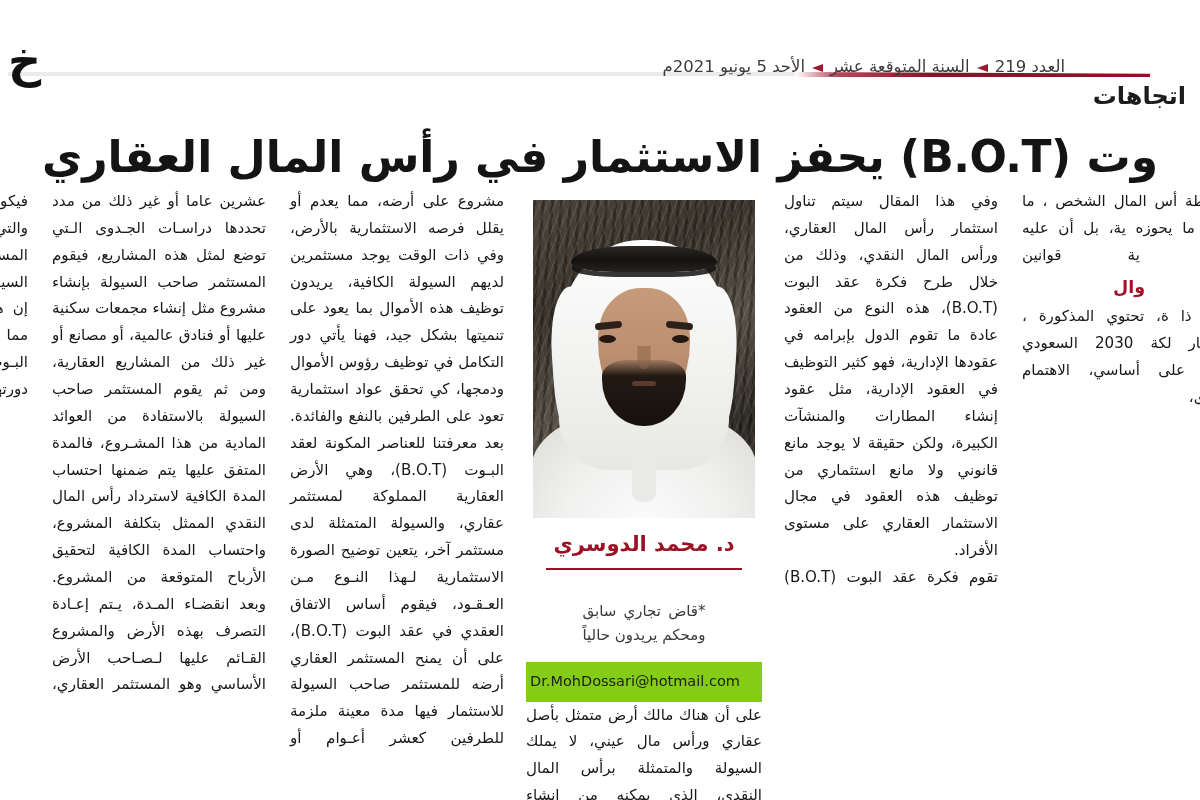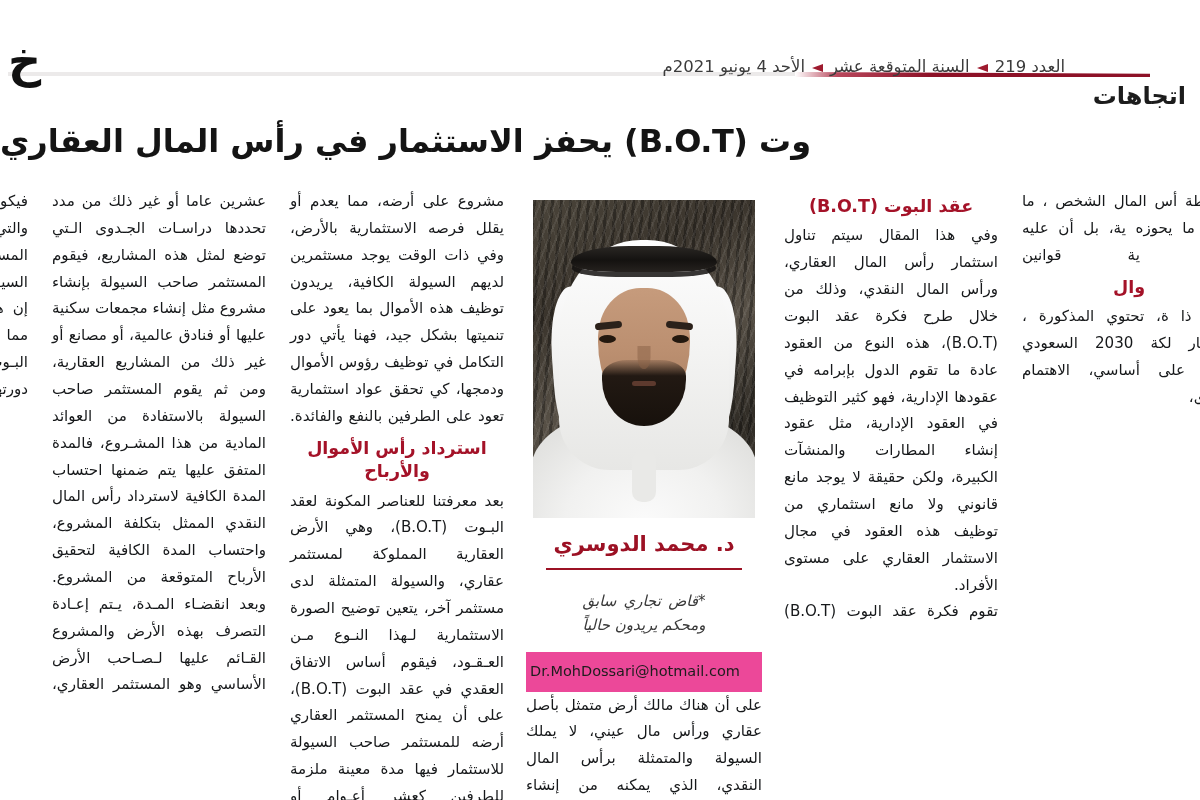--- a/index.html
+++ b/index.html
@@ -51,22 +51,22 @@
   .issue-line .sep{
     display:inline-block;width:0;height:0;
     border-top:4px solid transparent;border-bottom:4px solid transparent;
     border-right:11px solid #9e1b2f;
     transform:translateY(1px);
   }
 
   
   .headline{
     position:absolute;top:103px;right:0;left:0;
-    text-align:left;
-    font-size:32px;font-weight:700;color:#141414;
+    text-align:center;
+    font-size:44px;font-weight:700;color:#141414;
     letter-spacing:-0.5px;
     line-height:1.12;
     white-space:nowrap;
     direction:rtl;
   }
 
   
   .columns{
     position:absolute;top:188px;right:-48px;left:-48px;bottom:0;
     display:flex;flex-direction:row;
@@ -180,26 +180,26 @@
 
   .caption-name{
     margin-top:14px;
     font-size:21px;font-weight:700;color:#9c1124;
     text-align:center;direction:rtl;line-height:1.2;
   }
   .caption-rule{
     margin:11px auto 0 auto;width:196px;height:2px;background:#9c1124;
   }
   .caption-role{
-    margin-top:19px;font-size:15px;color:#3a3a3a;
-    text-align:center;direction:rtl;line-height:1.62;font-style:italic;
+    margin-top:29px;font-size:15px;color:#3a3a3a;
+    text-align:center;direction:rtl;line-height:1.62;
   }
   .caption-email{
     margin-top:14px;width:228px;padding:7px 4px;
-    background:#ec4899;color:#1d1d1d;
+    background:#84cc16;color:#1d1d1d;
     font-size:14.5px;text-align:center;
     font-family:"DejaVu Sans","Liberation Sans",sans-serif;
     direction:ltr;
   }
 </style>
 </head>
 <body>
 
 <div class="page">
 
@@ -212,34 +212,33 @@
 
     <div class="masthead-cut-letter">خ</div>
 
     <div class="brand">اتجاهات</div>
 
     <div class="issue-line">
       <span>العدد 219</span>
       <span class="sep"></span>
       <span>السنة المتوقعة عشر</span>
       <span class="sep"></span>
-      <span>الأحد 4 يونيو 2021م</span>
+      <span>الأحد 5 يونيو 2021م</span>
     </div>
   </div>
 
   <h1 class="headline">وت (B.O.T) يحفز الاستثمار في رأس المال العقاري</h1>
 
   <div class="columns" id="columns-root">
       <div class="col col-edge">
         <p>الأنشطة أس المال الشخص ، ما يكون ما يحوزه ية، بل أن عليه رأس ية قوانين</p>
         <div class="sub">وال</div>
         <p>ضخم ذا ة، تحتوي المذكورة ، بالاعتبار لكة 2030 السعودي يعتمد على أساسي، الاهتمام الأخرى،</p>
       </div>
       <div class="col">
-        <div class="sub">عقد البوت (B.O.T)</div>
         <p>وفي هذا المقال سيتم تناول استثمار رأس المال العقاري، ورأس المال النقدي، وذلك من خلال طرح فكرة عقد البوت (B.O.T)، هذه النوع من العقود عادة ما تقوم الدول بإبرامه في عقودها الإدارية، فهو كثير التوظيف في العقود الإدارية، مثل عقود إنشاء المطارات والمنشآت الكبيرة، ولكن حقيقة لا يوجد مانع قانوني ولا مانع استثماري من توظيف هذه العقود في مجال الاستثمار العقاري على مستوى الأفراد.</p>
         <p>تقوم فكرة عقد البوت (B.O.T)</p>
       </div>
       <div class="col col-photo" style="display: block; width: 256px; flex: 0 0 256px;">
         <div class="col col-photo" style="width: 100%; padding: 0px;">
           <div class="photo-frame">
             <div class="photo-bg"></div>
             <div class="sub-shoulders"></div>
             <div class="sub-ghutra-l"></div>
             <div class="sub-ghutra-r"></div>
@@ -262,21 +261,20 @@
             <div>ومحكم يريدون حالياً</div>
           </div>
           <div class="caption-email">Dr.MohDossari@hotmail.com</div>
         </div>
         <div class="col" style="width: 100%; padding: 0px; margin-top: 0;">
           <p>على أن هناك مالك أرض متمثل بأصل عقاري ورأس مال عيني، لا يملك السيولة والمتمثلة برأس المال النقدي، الذي يمكنه من إنشاء</p>
         </div>
       </div>
       <div class="col">
         <p>مشروع على أرضه، مما يعدم أو يقلل فرصه الاستثمارية بالأرض، وفي ذات الوقت يوجد مستثمرين لديهم السيولة الكافية، يريدون توظيف هذه الأموال بما يعود على تنميتها بشكل جيد، فهنا يأتي دور التكامل في توظيف رؤوس الأموال ودمجها، كي تحقق عواد استثمارية تعود على الطرفين بالنفع والفائدة.</p>
-        <div class="sub">استرداد رأس الأموال والأرباح</div>
         <p>بعد معرفتنا للعناصر المكونة لعقد البـوت (B.O.T)، وهي الأرض العقارية المملوكة لمستثمر عقاري، والسيولة المتمثلة لدى مستثمر آخر، يتعين توضيح الصورة الاستثمارية لـهذا النـوع مـن العـقـود، فيقوم أساس الاتفاق العقدي في عقد البوت (B.O.T)، على أن يمنح المستثمر العقاري أرضه للمستثمر صاحب السيولة للاستثمار فيها مدة معينة ملزمة للطرفين كعشر أعـوام أو</p>
       </div>
       <div class="col">
         <p>عشرين عاما أو غير ذلك من مدد تحددها دراسـات الجـدوى الـتي توضع لمثل هذه المشاريع، فيقوم المستثمر صاحب السيولة بإنشاء مشروع مثل إنشاء مجمعات سكنية عليها أو فنادق عالمية، أو مصانع أو غير ذلك من المشاريع العقارية، ومن ثم يقوم المستثمر صاحب السيولة بالاستفادة من العوائد المادية من هذا المشـروع، فالمدة المتفق عليها يتم ضمنها احتساب المدة الكافية لاسترداد رأس المال النقدي الممثل بتكلفة المشروع، واحتساب المدة الكافية لتحقيق الأرباح المتوقعة من المشروع.</p>
         <p>وبعد انقضـاء المـدة، يـتم إعـادة التصرف بهذه الأرض والمشروع القـائم عليها لـصـاحب الأرض الأساسي وهو المستثمر العقاري،</p>
       </div>
       <div class="col col-edge">
         <p>فيكون هو قيمة الإيج المشروع في والتي ليس المشروع ال المستهدف صاحب ال الأموال في السيولة بـ ربحياً.</p>
         <p>إن هـذه ا للمستثمر ما تكون ج مما يؤدي إ الأجنبية في من جهة و البـوت (T للقضاء ع وتحـريـك دورتها كت الأرباح وال</p>
       </div>

